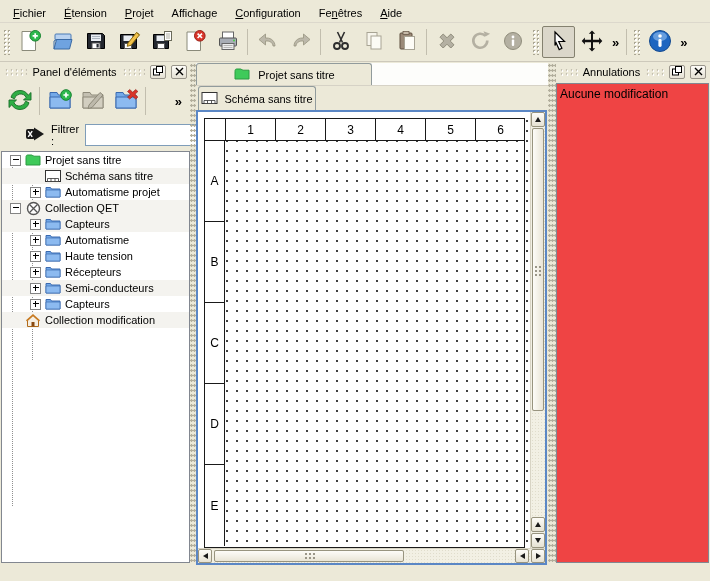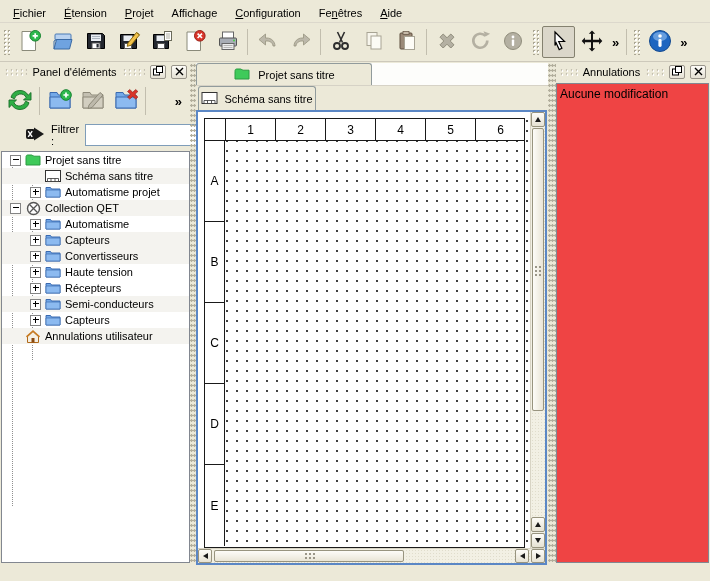--- a/index.html
+++ b/index.html
@@ -348,52 +348,41 @@
       <span class="tr-pad0"></span>
         <span class="expander minus"></span>
       <span class="tree-icon">
           <svg width="15" height="15" viewBox="0 0 15 15">
             <circle cx="7.5" cy="7.5" r="6" fill="#fdfdfd" stroke="#555" stroke-width="1.4"></circle>
             <path d="M3.8 3.8l7.4 7.4M11.2 3.8L3.8 11.2" stroke="#555" stroke-width="1.3"></path>
           </svg>
         </span>
       <span class="tree-label">Collection QET</span>
     </div>
+    <div class="tree-row alt">
+      <span class="tr-pad1"></span>
+        <span class="expander plus"></span>
+      <span class="tree-icon">
+          <svg width="16" height="14" viewBox="0 0 16 14">
+            <path d="M1 4.5v-2h4.5l1 1.5H15v8H1z" fill="#74a9e8" stroke="#3a6ab0"></path>
+            <path d="M1 5h14v7H1z" fill="#8cbaf0" stroke="#3a6ab0" stroke-width="0.7"></path>
+          </svg>
+        </span>
+      <span class="tree-label">Capteurs</span>
+    </div>
     <div class="tree-row">
       <span class="tr-pad1"></span>
         <span class="expander plus"></span>
       <span class="tree-icon">
           <svg width="16" height="14" viewBox="0 0 16 14">
             <path d="M1 4.5v-2h4.5l1 1.5H15v8H1z" fill="#74a9e8" stroke="#3a6ab0"></path>
             <path d="M1 5h14v7H1z" fill="#8cbaf0" stroke="#3a6ab0" stroke-width="0.7"></path>
           </svg>
         </span>
       <span class="tree-label">Automatisme</span>
-    </div>
-    <div class="tree-row alt">
-      <span class="tr-pad1"></span>
-        <span class="expander plus"></span>
-      <span class="tree-icon">
-          <svg width="16" height="14" viewBox="0 0 16 14">
-            <path d="M1 4.5v-2h4.5l1 1.5H15v8H1z" fill="#74a9e8" stroke="#3a6ab0"></path>
-            <path d="M1 5h14v7H1z" fill="#8cbaf0" stroke="#3a6ab0" stroke-width="0.7"></path>
-          </svg>
-        </span>
-      <span class="tree-label">Capteurs</span>
-    </div>
-    <div class="tree-row alt">
-      <span class="tr-pad1"></span>
-        <span class="expander plus"></span>
-      <span class="tree-icon">
-          <svg width="16" height="14" viewBox="0 0 16 14">
-            <path d="M1 4.5v-2h4.5l1 1.5H15v8H1z" fill="#74a9e8" stroke="#3a6ab0"></path>
-            <path d="M1 5h14v7H1z" fill="#8cbaf0" stroke="#3a6ab0" stroke-width="0.7"></path>
-          </svg>
-        </span>
-      <span class="tree-label">Convertisseurs</span>
     </div>
     <div class="tree-row">
       <span class="tr-pad1"></span>
         <span class="expander plus"></span>
       <span class="tree-icon">
           <svg width="16" height="14" viewBox="0 0 16 14">
             <path d="M1 4.5v-2h4.5l1 1.5H15v8H1z" fill="#74a9e8" stroke="#3a6ab0"></path>
             <path d="M1 5h14v7H1z" fill="#8cbaf0" stroke="#3a6ab0" stroke-width="0.7"></path>
           </svg>
         </span>
@@ -435,21 +424,21 @@
     <div class="tree-row alt">
       <span class="tr-pad0"></span>
         <span class="expander none"></span>
       <span class="tree-icon">
           <svg width="16" height="15" viewBox="0 0 16 15">
             <path d="M2.5 7.5L8 2.5l5.5 5v6h-11z" fill="#f6efe2" stroke="#b06a1a"></path>
             <path d="M1.5 7.8L8 2l6.5 5.8" fill="none" stroke="#c87a20" stroke-width="1.6"></path>
             <rect x="6.5" y="9" width="3" height="4.5" fill="#8a4a10"></rect>
           </svg>
         </span>
-      <span class="tree-label">Annulations utilisateur</span>
+      <span class="tree-label">Collection modification</span>
     </div>
   </div>
 </div>
 
 <div class="splitter" style="left:190px;width:6px;"></div>
 <div class="splitter" style="left:548px;width:8px;"></div>
 
 <div class="center">
   <div class="proj-tab-row">
     <div class="proj-tab">

